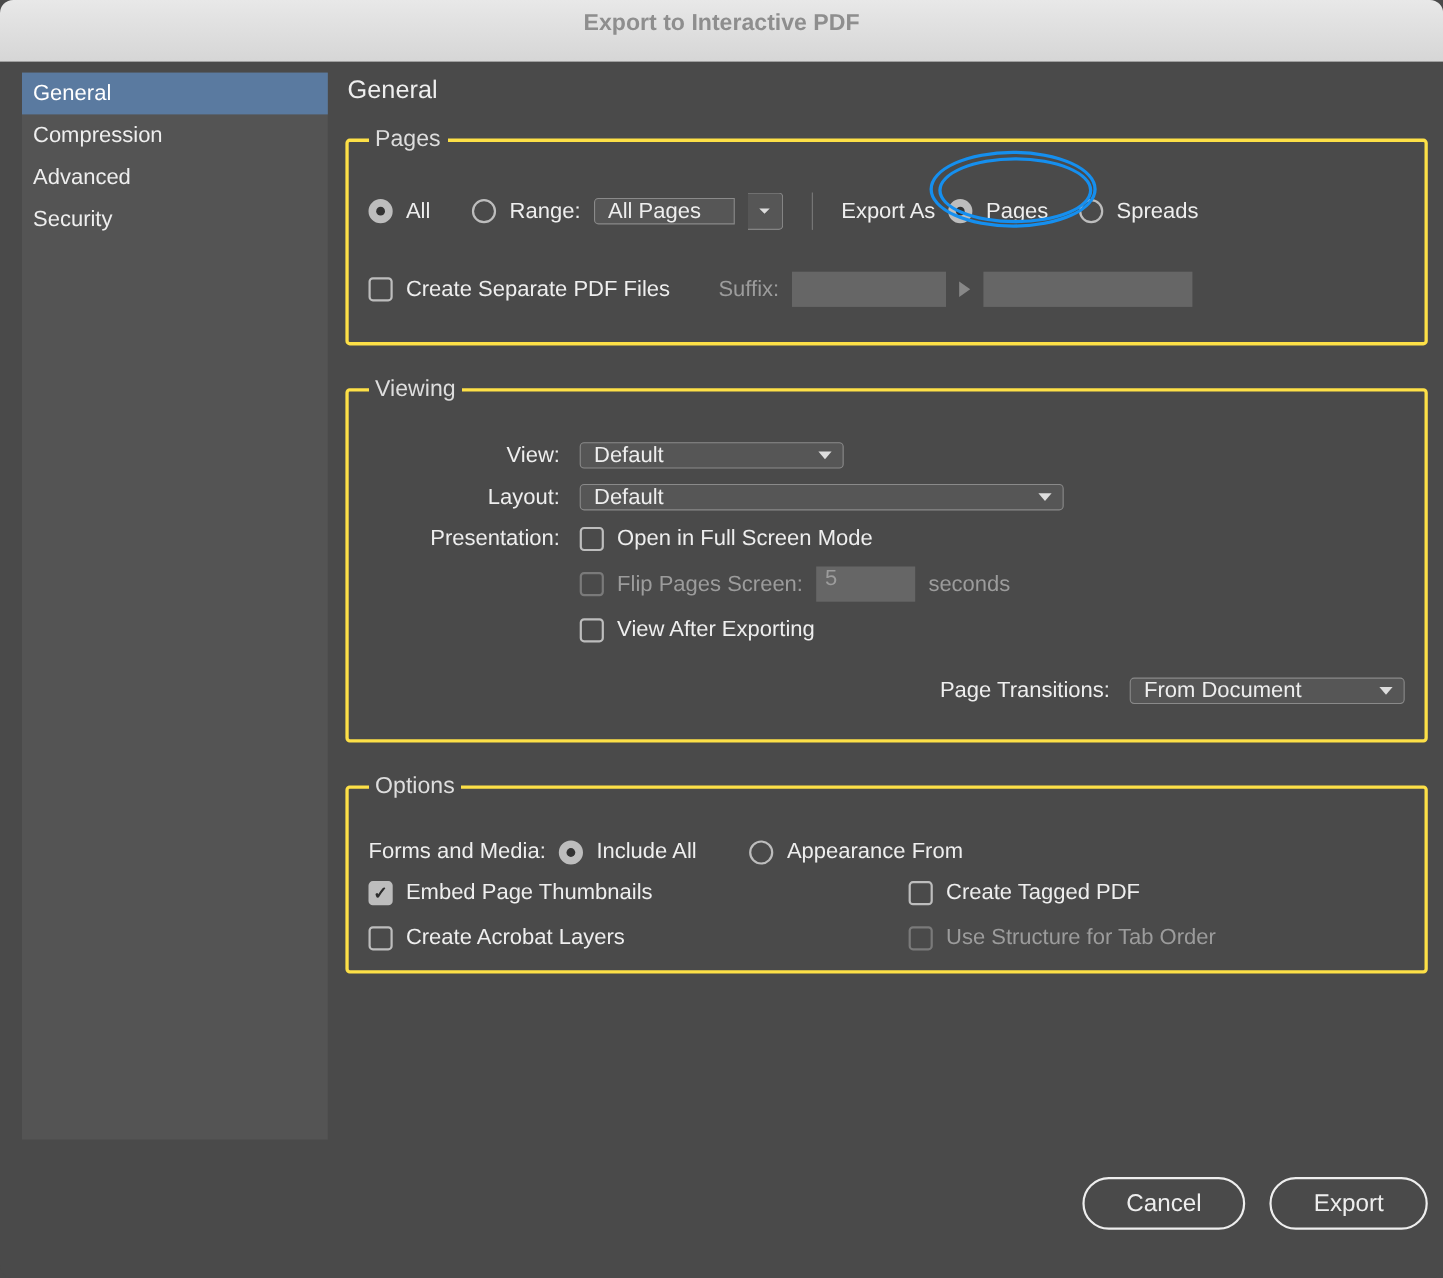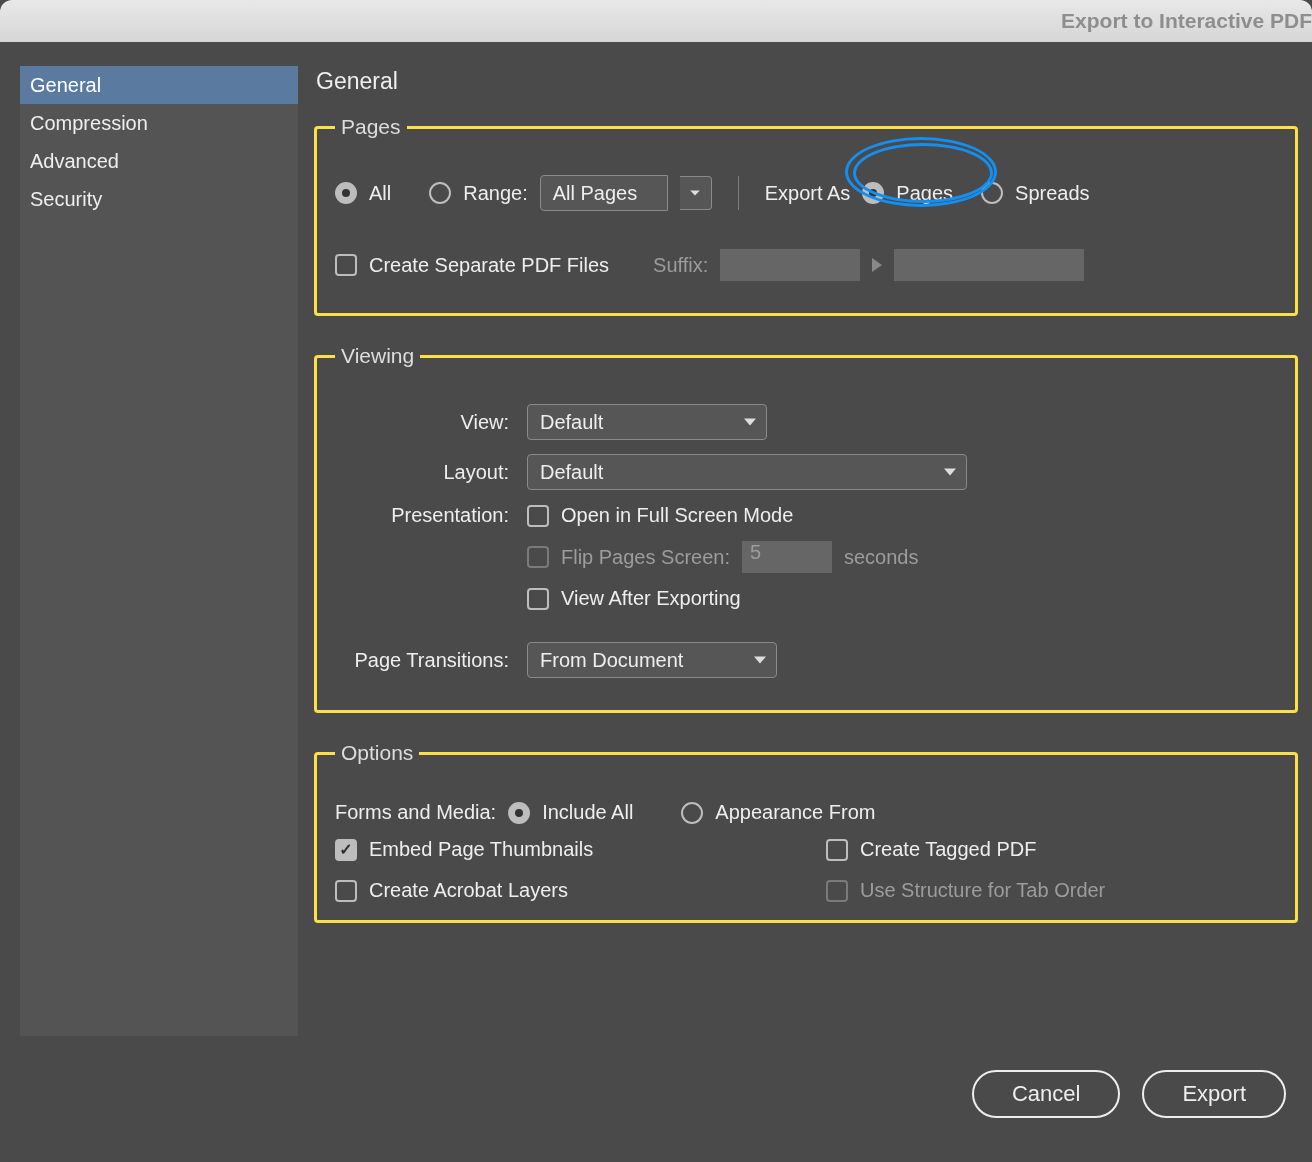--- a/index.html
+++ b/index.html
@@ -1,19 +1,19 @@
 <!DOCTYPE html>
 <html><head>
 <meta charset="utf-8">
 <style>
   * { box-sizing: border-box; margin: 0; padding: 0; font-family: -apple-system, "Helvetica Neue", Arial, sans-serif; }
   html,body { width:1312px; height:1162px; background:#4a4a4a; }
 
   .window { width:1312px; height:1162px; background:#4a4a4a; border-radius:12px; overflow:hidden; position:relative; }
-  .titlebar { height:42px; background:linear-gradient(#e8e8e8,#d6d6d6); text-align:right; line-height:42px; font-size:21px; font-weight:600; color:#8e8e8e; }
+  .titlebar { height:56px; background:linear-gradient(#e8e8e8,#d6d6d6); text-align:center; line-height:42px; font-size:21px; font-weight:600; color:#8e8e8e; }
 
   .body { position:absolute; top:58px; left:14px; right:14px; bottom:14px; }
 
   .sidebar { position:absolute; top:8px; left:6px; width:278px; bottom:112px; background:#545454; }
   .side-item { height:38px; line-height:38px; padding-left:10px; font-size:20px; color:#eee; cursor:pointer; }
   .side-item.active { background:#5a7aa0; color:#fff; }
 
   .panel { position:absolute; left:300px; right:0; top:8px; bottom:112px; color:#eee; font-size:20px; }
   .panel-title { font-size:23px; color:#eee; margin:2px 0 20px 2px; }
 
@@ -29,39 +29,39 @@
   .radio.sel { background:#bdbdbd; }
   .radio.sel::after { content:""; width:8px; height:8px; border-radius:50%; background:#333; }
 
   
   .chk { width:22px; height:22px; border:2px solid #bdbdbd; border-radius:4px; display:inline-flex; align-items:center; justify-content:center; cursor:pointer; }
   .chk.sel { background:#bdbdbd; }
   .chk.sel::after { content:"✓"; color:#2e2e2e; font-size:16px; font-weight:900; }
   .chk.dimbox { border-color:#7a7a7a; }
 
   
-  .select { height:36px; border:1px solid #8a8a8a; border-radius:4px; background:#565656; display:inline-flex; align-items:center; padding:0 34px 0 12px; position:relative; cursor:pointer; color:#eee; }
+  .select { height:24px; border:1px solid #8a8a8a; border-radius:4px; background:#565656; display:inline-flex; align-items:center; padding:0 34px 0 12px; position:relative; cursor:pointer; color:#eee; }
   .select::after { content:""; position:absolute; right:10px; top:50%; width:0; height:0; border-left:6px solid transparent; border-right:6px solid transparent; border-top:7px solid #ddd; transform:translateY(-50%); }
   .select.split { padding-right:8px; }
   .select.split::after { content:none; }
   .split-btn { width:32px; height:34px; border:1px solid #8a8a8a; border-left:none; border-radius:0 4px 4px 0; display:inline-flex; align-items:center; justify-content:center; background:#565656; cursor:pointer; }
   .split-btn svg { width:12px; height:12px; fill:#ddd; }
   .select.split { border-radius:4px 0 0 4px; }
 
   .numfield, .txtfield { height:32px; background:#606060; border:none; padding:0 8px; color:#ddd; }
   .numfield.dim, .txtfield.dim { background:#666; color:#9c9c9c; }
   .play { width:0; height:0; border-top:7px solid transparent; border-bottom:7px solid transparent; border-left:10px solid #888; cursor:pointer; }
 
   .divider { width:1px; height:34px; background:#7a7a7a; margin:0 14px; }
   .label-col { width:180px; text-align:right; padding-right:6px; }
 
   .opts-grid { display:grid; grid-template-columns:1fr 1fr; row-gap:18px; column-gap:40px; margin-top:12px; }
   .opts-grid .cell { display:flex; align-items:center; gap:12px; }
 
-  .buttons { position:absolute; right:12px; bottom:30px; display:flex; gap:22px; }
+  .buttons { position:absolute; right:0; bottom:30px; display:flex; gap:22px; }
   .btn { height:48px; padding:0 38px; border:2px solid #eee; border-radius:28px; background:transparent; color:#eee; font-size:22px; cursor:pointer; }
 
   
   .ann { position:absolute; border:3px solid #158fef; border-radius:50%; pointer-events:none; }
 </style>
 </head>
 <body>
 
 <div class="window">
   <div class="titlebar">Export to Interactive PDF</div>
@@ -145,21 +145,21 @@
           <span class="chk dimbox"></span>
           <span class="lbl dim">Flip Pages Screen:</span>
           <span class="numfield dim" style="width:90px">5</span>
           <span class="lbl dim">seconds</span>
         </div>
         <div class="row">
           <span class="label-col"></span>
           <span class="chk"></span>
           <span class="lbl">View After Exporting</span>
         </div>
-        <div class="row" style="margin-top:32px;">
+        <div class="row" style="margin-top:32px;justify-content:flex-end;">
           <span class="label-col lbl">Page Transitions:</span>
           <span class="select" style="width:250px">
               <span>From Document</span>
             </span>
         </div>
       </fieldset>
 
       <fieldset class="group">
         <legend>Options</legend>
 

